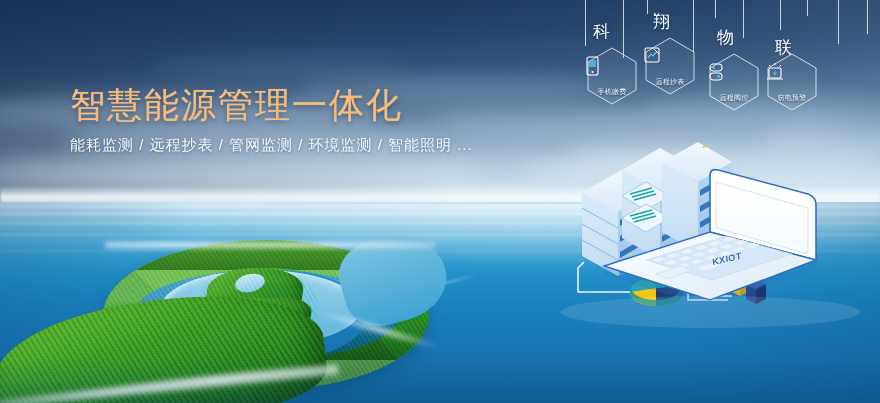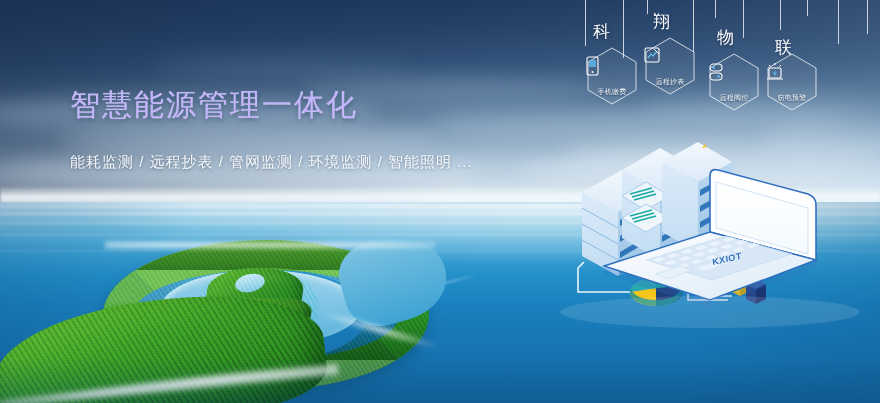--- a/index.html
+++ b/index.html
@@ -196,29 +196,29 @@
   }
   .foam3{
     position:absolute;left:210px;top:96px;width:150px;height:12px;
     background:radial-gradient(ellipse at 50% 50%,rgba(255,255,255,.8),rgba(255,255,255,0) 60%);
     filter:blur(2px);transform:rotate(16deg);
   }
 
   
   .copy{position:absolute;left:70px;top:84px;width:460px;}
   .headline{
-    color:#c4b5fd;
-    font-size:30px;line-height:41px;
+    color:#fdba74;
+    font-size:35px;line-height:41px;
     letter-spacing:2px;
     font-weight:400;
     text-shadow:0 2px 5px rgba(20,50,80,.55),0 0 1px rgba(255,255,255,.6);
     white-space:nowrap;
   }
   .subline{
-    margin-top:28px;
+    margin-top:11px;
     color:rgba(255,255,255,.93);
     font-size:15px;letter-spacing:1px;
     text-shadow:0 1px 3px rgba(20,50,80,.45);
     white-space:nowrap;
   }
 
   
   .features{position:absolute;left:575px;top:0;width:305px;height:112px;}
   .tick{position:absolute;width:1px;background:rgba(255,255,255,.75);}
   .bigchar{

